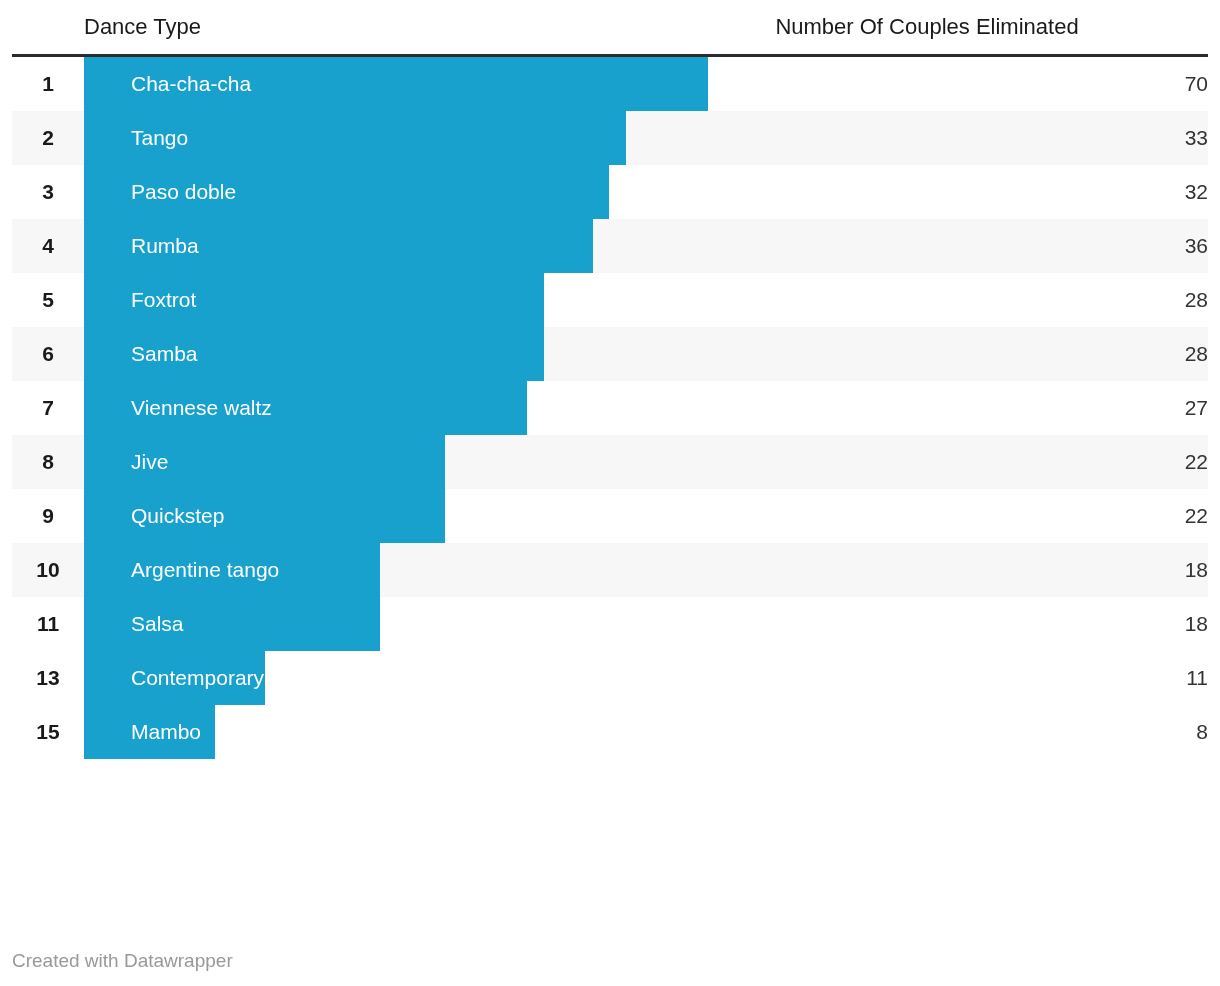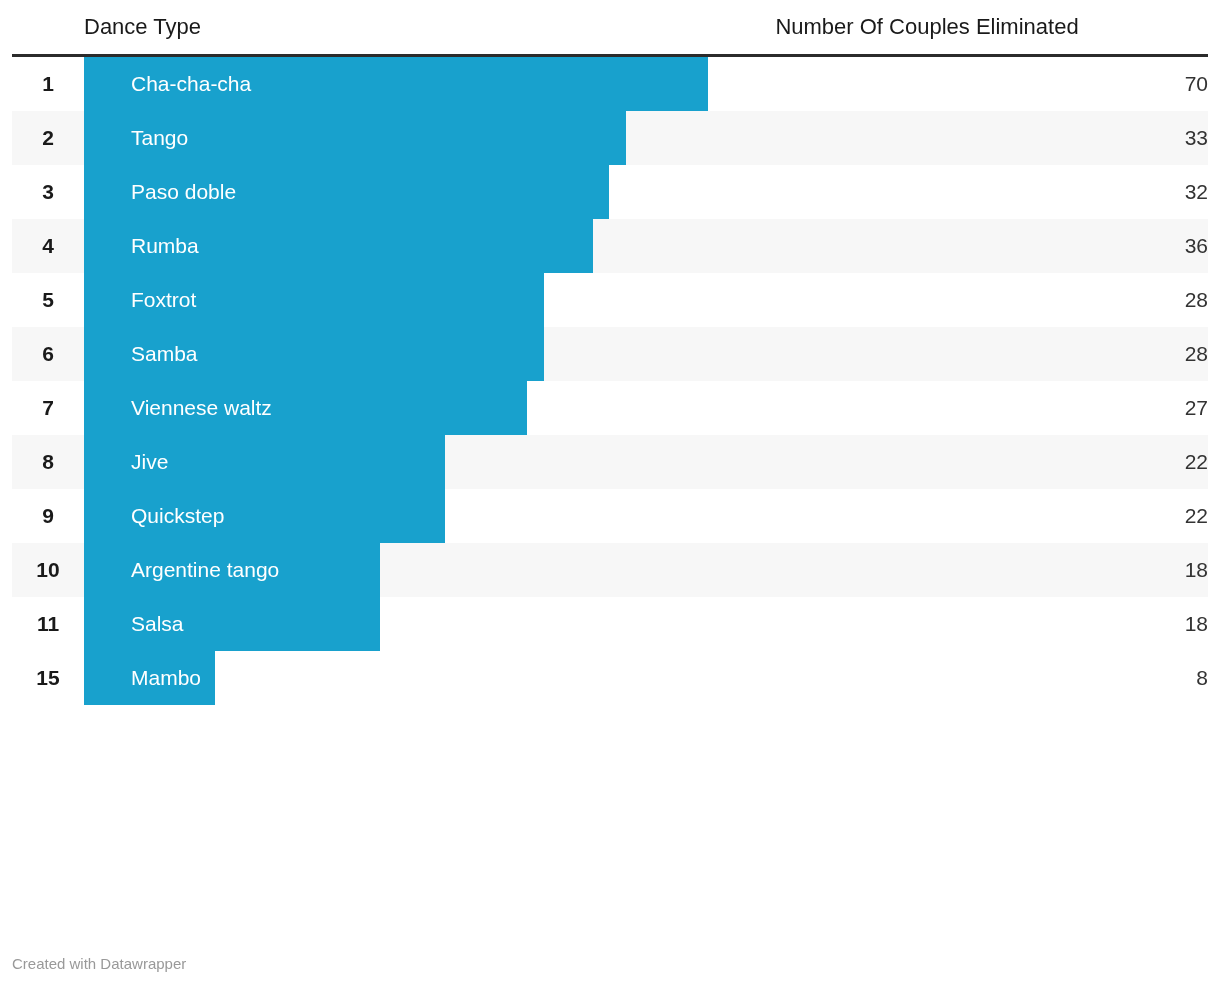--- a/index.html
+++ b/index.html
@@ -90,21 +90,21 @@
   td.cell-value {
     text-align: right;
     padding-right: 10px;
     color: #333333;
     font-size: 21px;
   }
   .footer {
     position: absolute;
     left: 12px;
     bottom: 14px;
-    font-size: 15px;
+    font-size: 19px;
     color: #999999;
   }
 </style>
 </head>
 <body>
 
 <div class="chart-wrap">
   <table class="dw-table">
     <thead>
       <tr>
@@ -196,20 +196,28 @@
         </tr>
         <tr class="odd-row">
           <td class="cell-rank">11</td>
           <td class="cell-name">
             <div class="bar" style="width: 296px; background: rgb(24, 161, 205);"></div>
             <span class="bar-label">Salsa</span>
           </td>
           <td class="cell-value">18</td>
         </tr>
         <tr class="odd-row">
+          <td class="cell-rank">13</td>
+          <td class="cell-name">
+            <div class="bar" style="width: 181px; background: rgb(24, 161, 205);"></div>
+            <span class="bar-label">Contemporary</span>
+          </td>
+          <td class="cell-value">11</td>
+        </tr>
+        <tr class="odd-row">
           <td class="cell-rank">15</td>
           <td class="cell-name">
             <div class="bar" style="width: 131px; background: rgb(24, 161, 205);"></div>
             <span class="bar-label">Mambo</span>
           </td>
           <td class="cell-value">8</td>
         </tr>
       </tbody>
   </table>
   <div class="footer">Created with Datawrapper</div>

